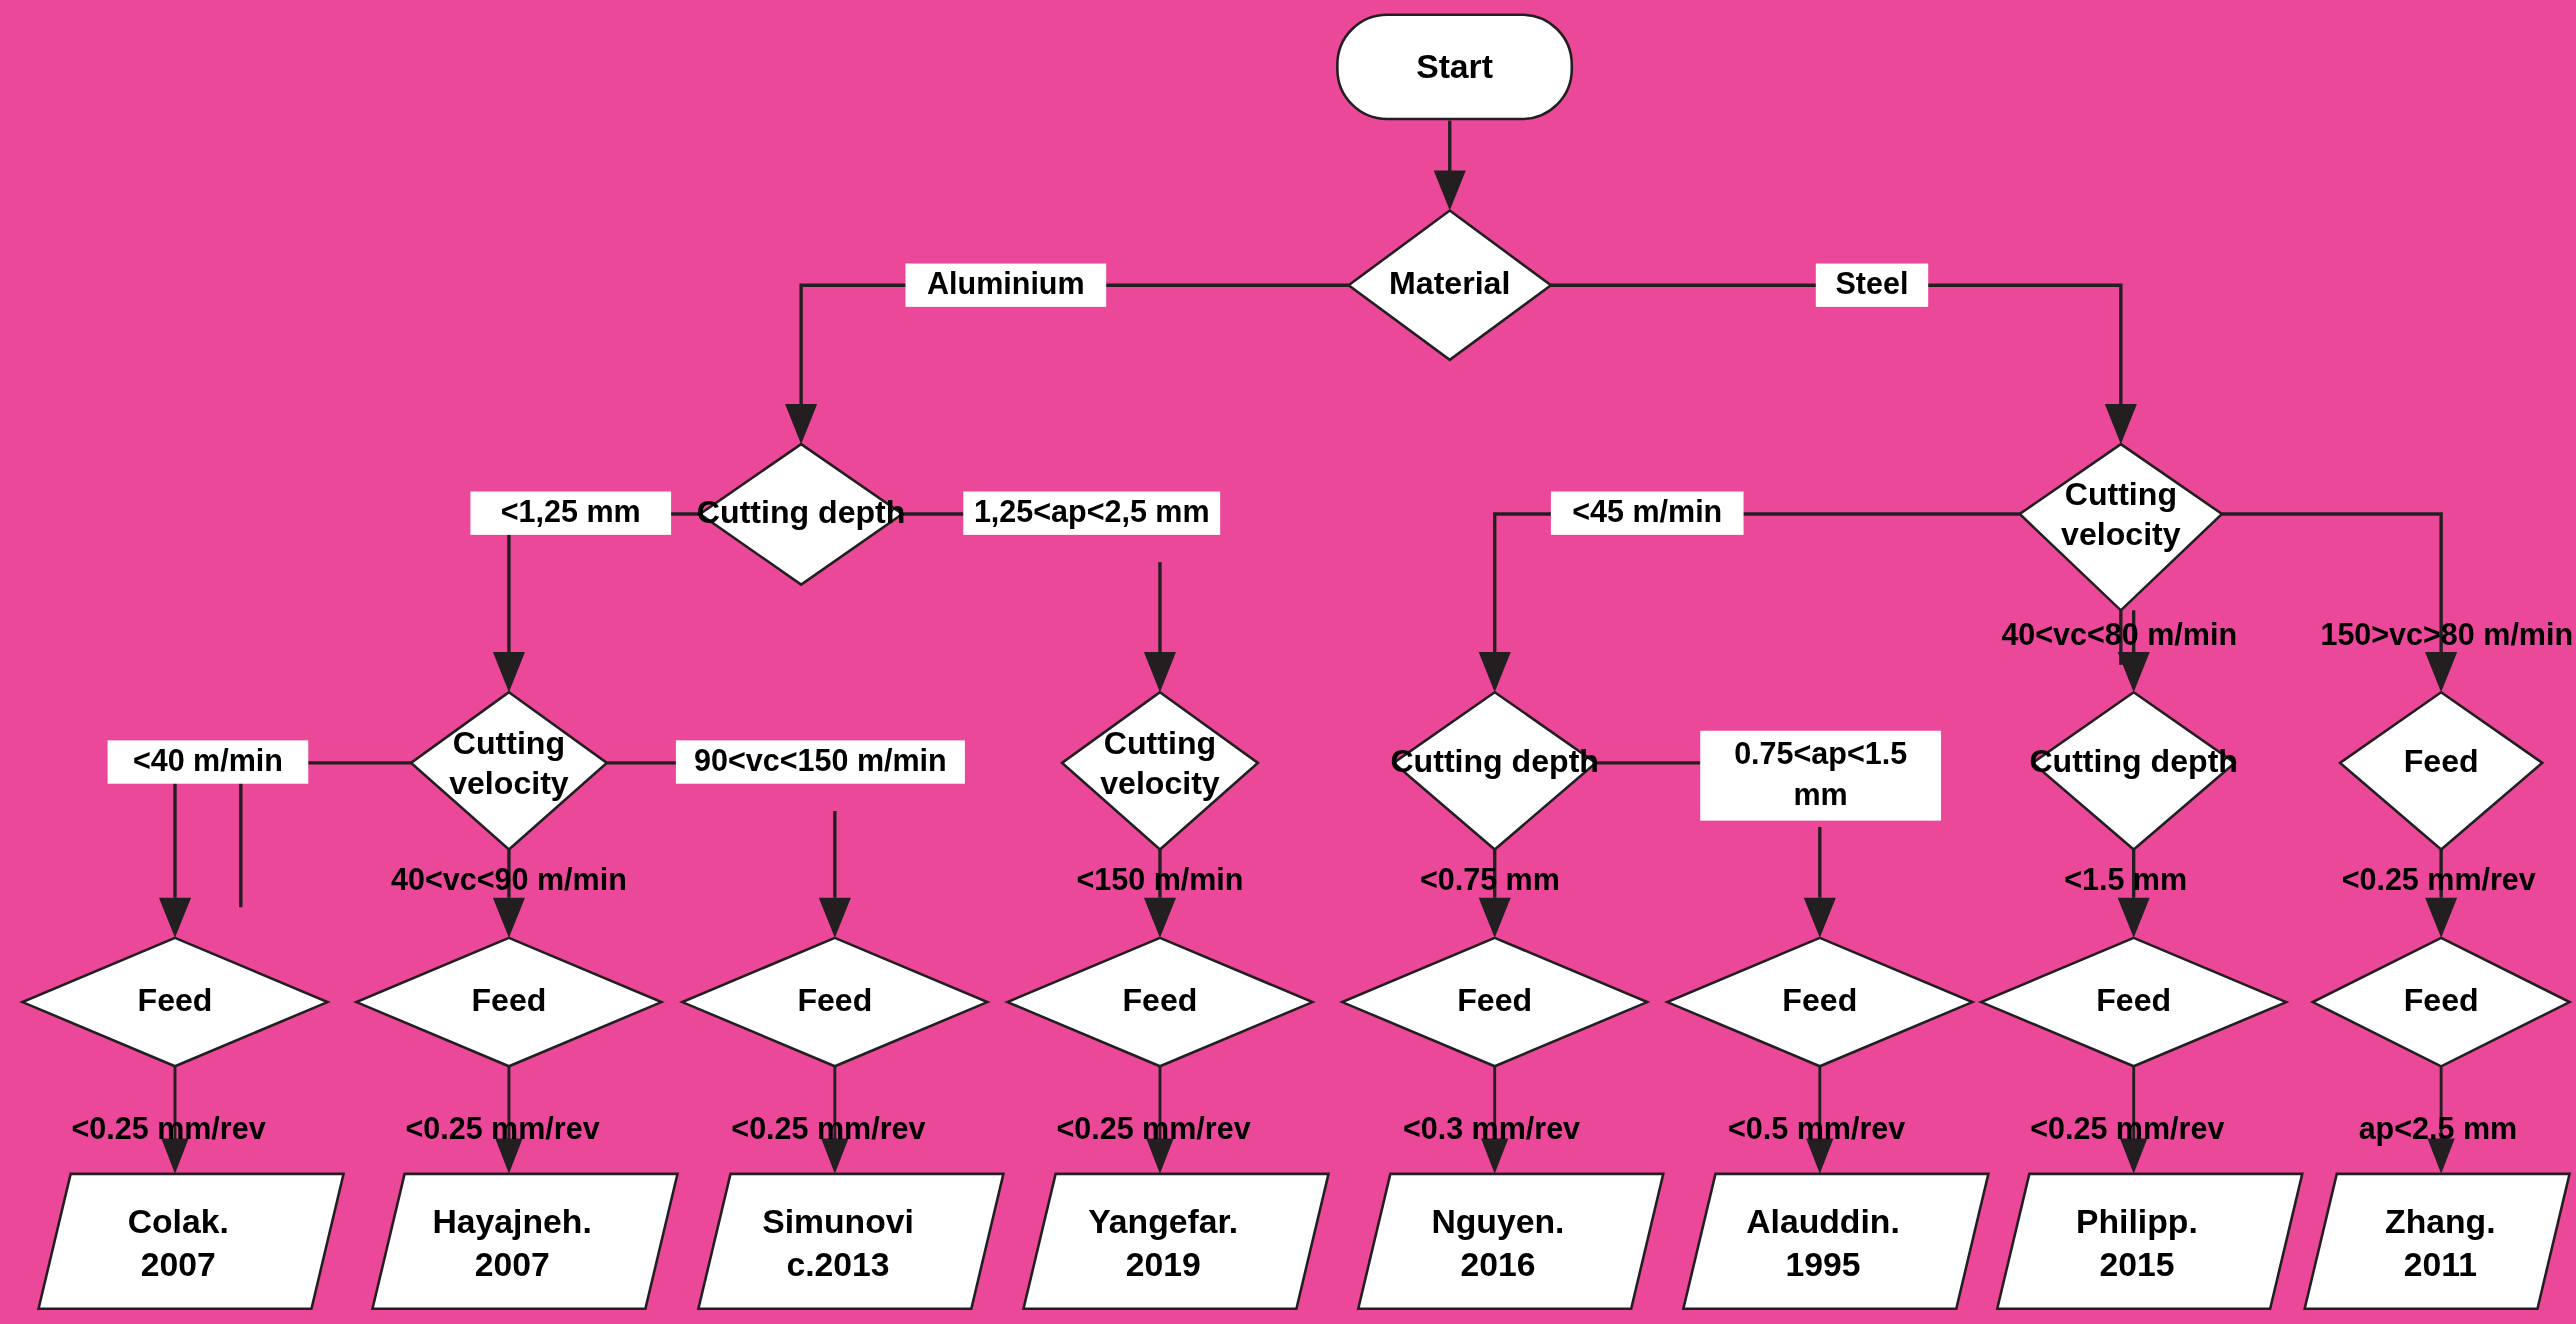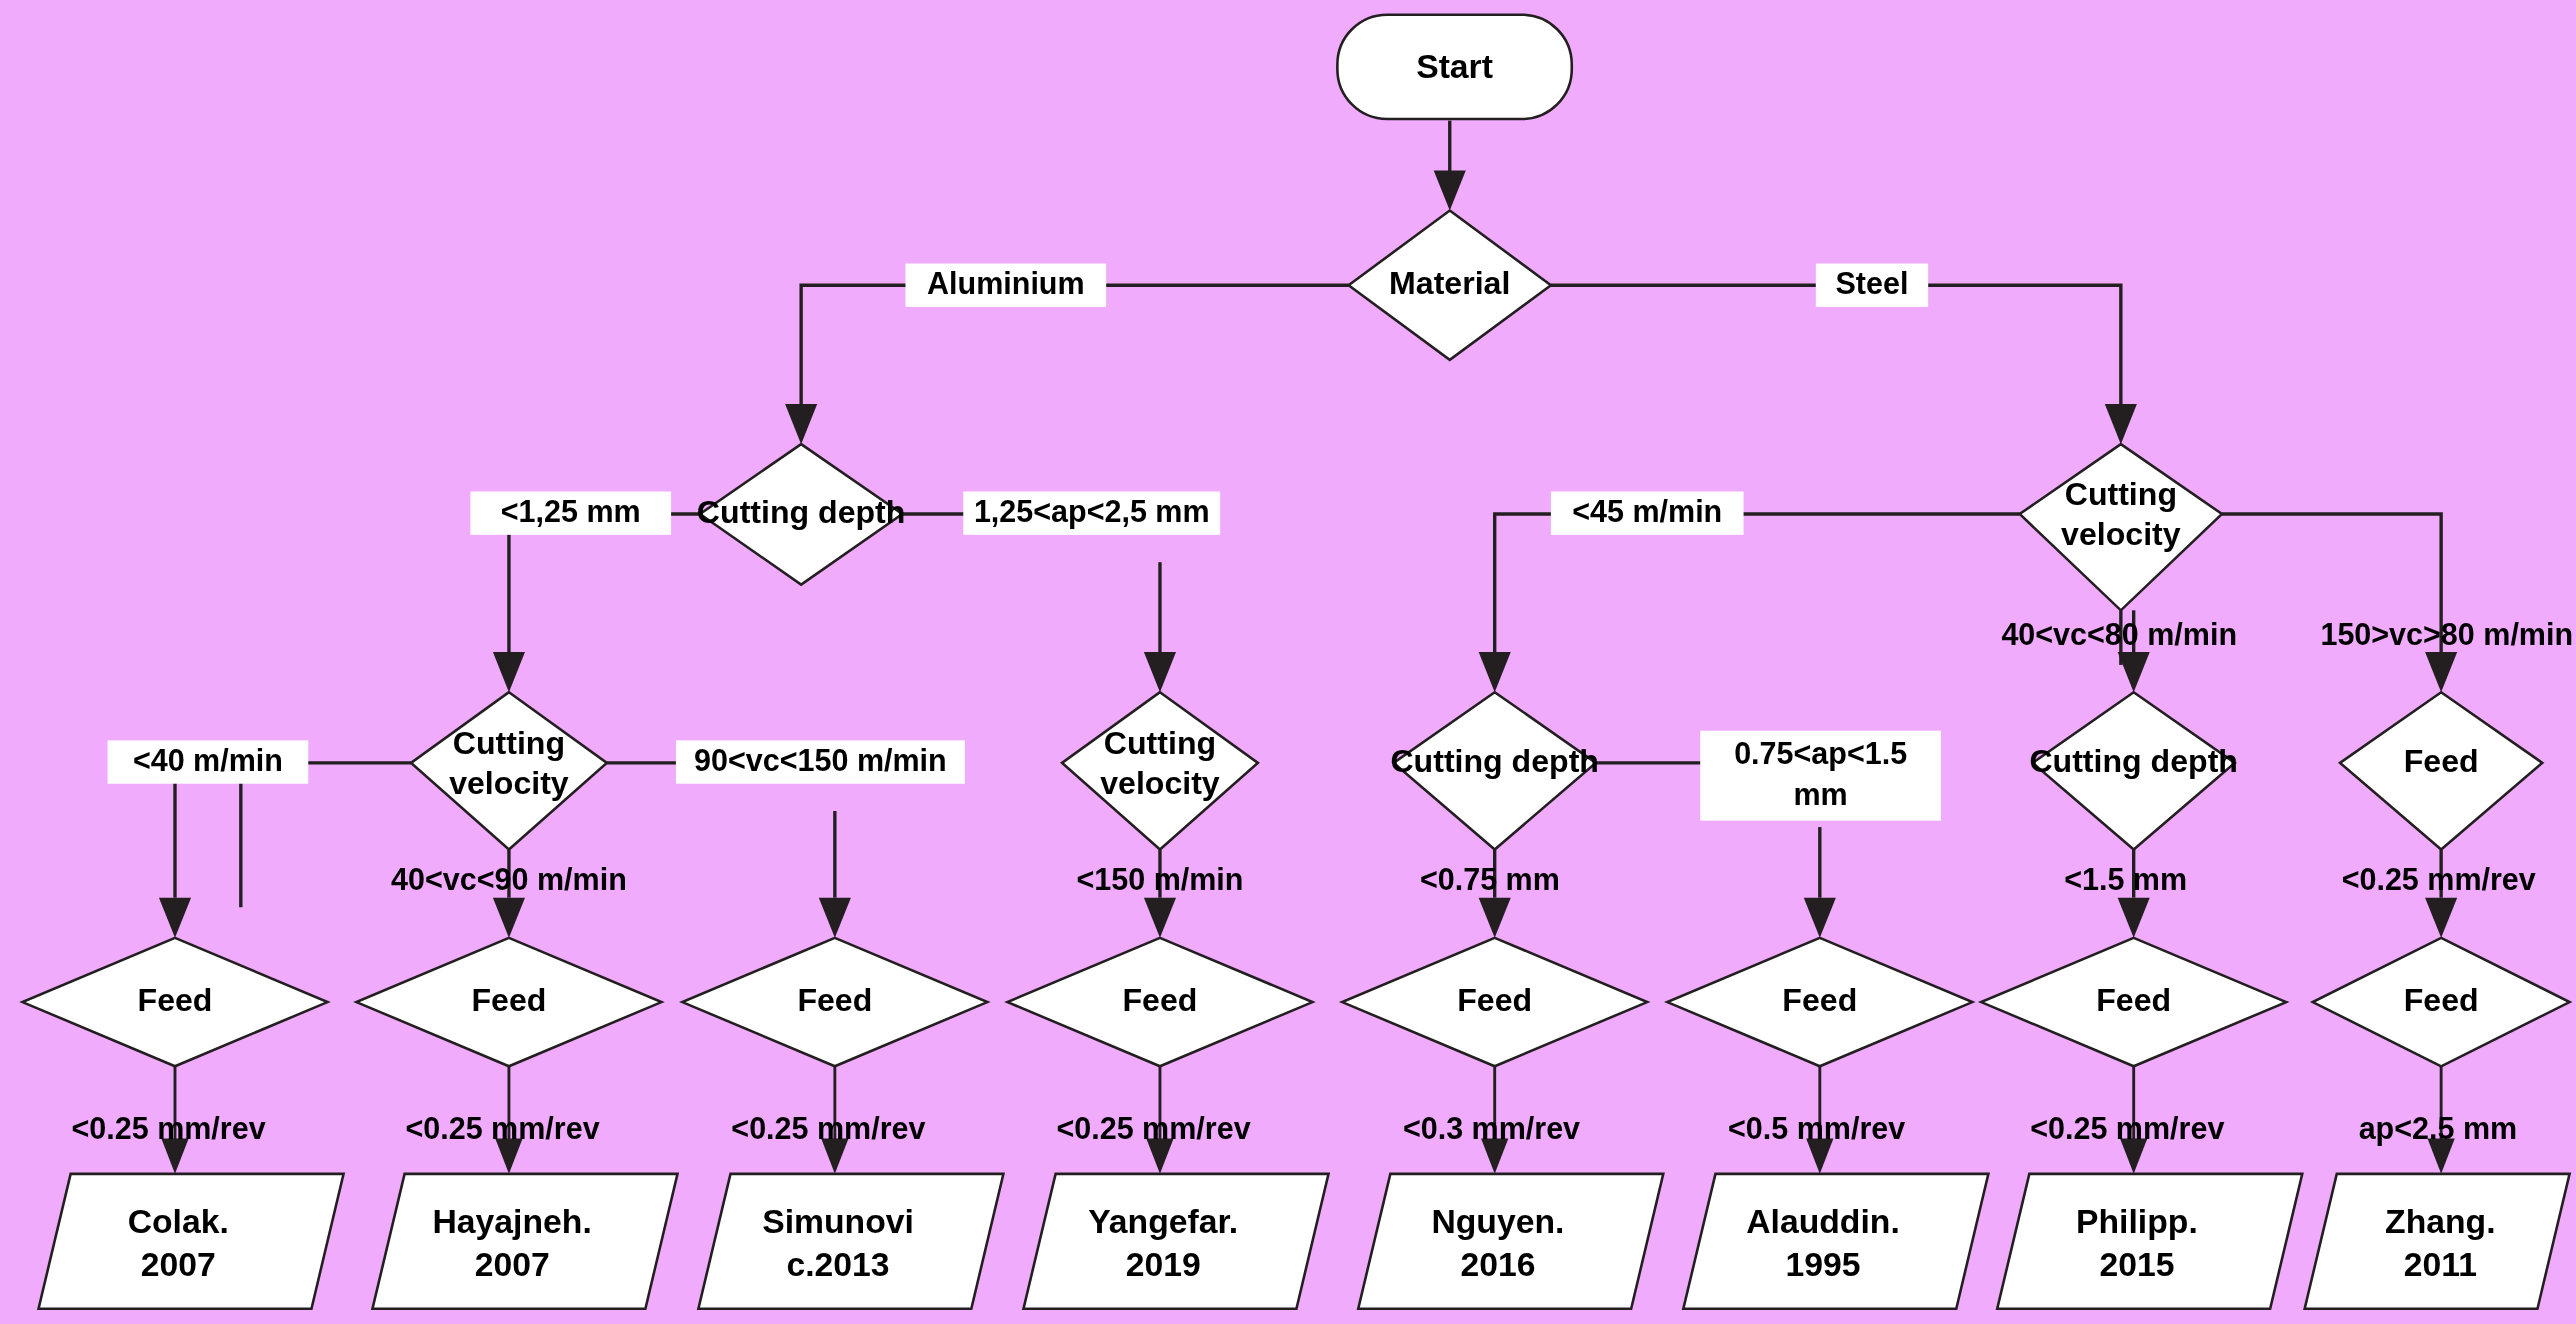--- a/index.html
+++ b/index.html
@@ -1,18 +1,18 @@
 <!DOCTYPE html>
 <html style="font-size:13px"><head>
 <meta charset="utf-8">
 <title>Machining Parameter Decision Flowchart</title>
 <style>
   html,body{margin:0;padding:0;background:#ffffff;}
   body{font-family:"Liberation Sans", sans-serif;}
-  #flow-root{position:relative;width:2576px;height:1325px;background:#f0abfc;}
+  #flow-root{position:relative;width:2576px;height:1325px;background:#ec4899;}
   svg#flow-svg{display:block;width:2576px;height:1325px;}
   .shape-stroke{fill:#ffffff;stroke:#231f20;stroke-width:3.2;stroke-linejoin:miter;}
   .conn{stroke:#231f20;stroke-width:4.2;fill:none;stroke-linecap:butt;}
   .conn-thin{stroke:#231f20;stroke-width:3.6;fill:none;}
   .arrowhead{fill:#231f20;stroke:none;}
   text{font-family:"Liberation Sans", sans-serif;fill:#000000;}
   .node-label{font-size:40px;font-weight:bold;text-anchor:middle;dominant-baseline:middle;}
   .edge-label{font-size:38px;font-weight:bold;text-anchor:middle;dominant-baseline:middle;}
   .term-label{font-size:42px;font-weight:bold;text-anchor:middle;dominant-baseline:middle;}
   .start-label{font-size:42px;font-weight:bold;text-anchor:middle;dominant-baseline:middle;}

